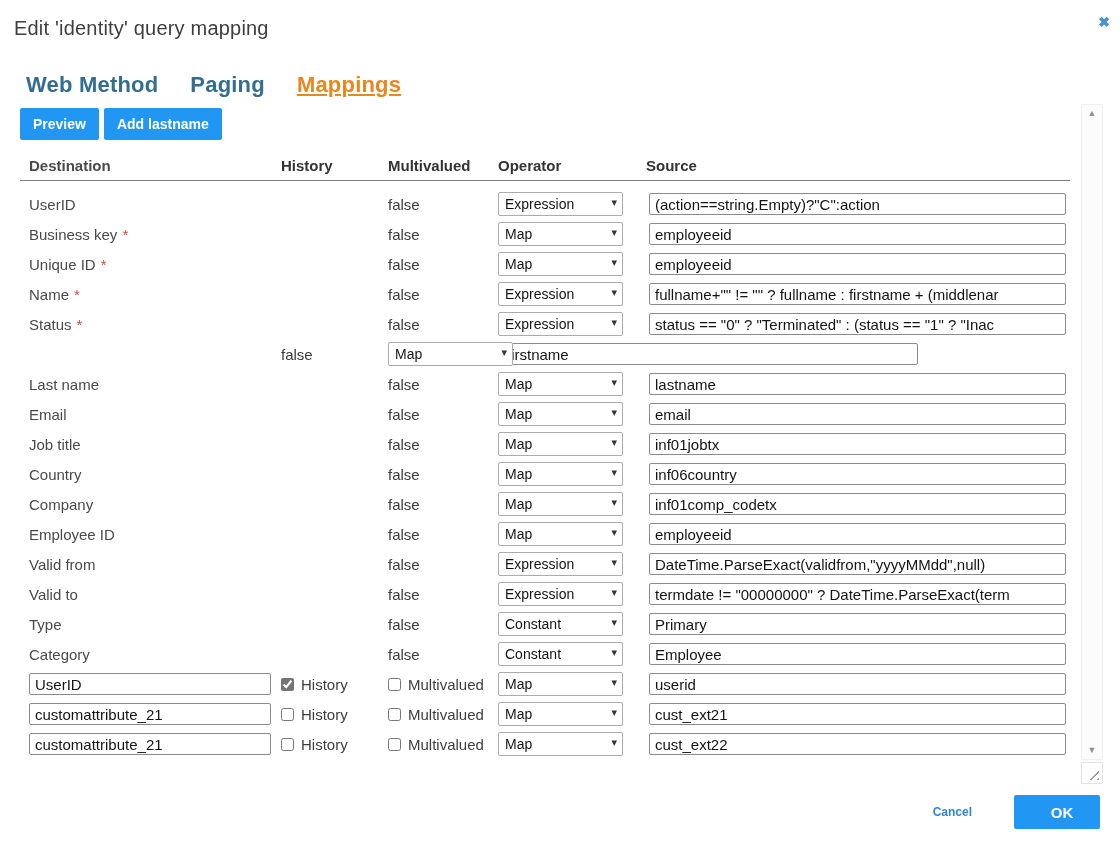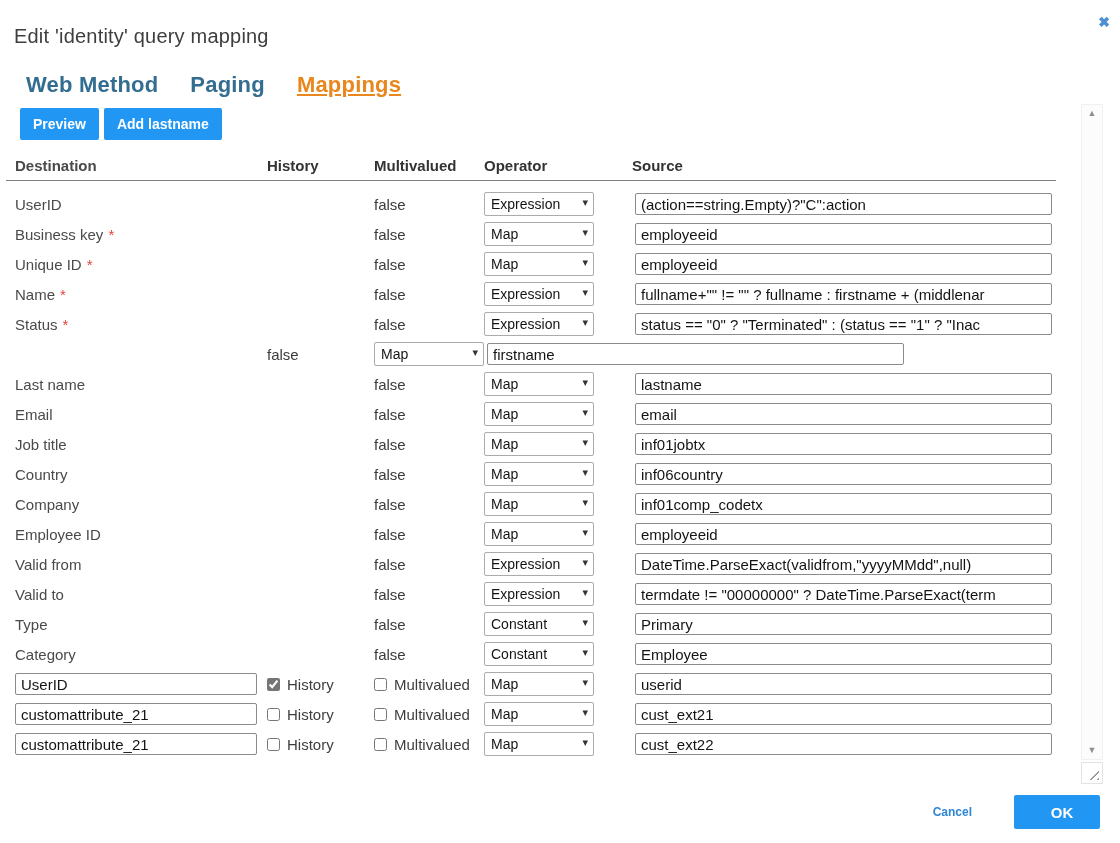--- a/index.html
+++ b/index.html
@@ -2,57 +2,57 @@
 <html><head>
 <meta charset="utf-8">
 <style>
   * { box-sizing: border-box; }
   html,body { margin:0; padding:0; }
   body {
     width:1120px; height:843px; position:relative; overflow:hidden;
     background:#ffffff; font-family:"Liberation Sans", sans-serif; color:#3d3d3d;
   }
   .dialog-title {
-    position:absolute; left:14px; top:12px;
+    position:absolute; left:14px; top:4px;
     font-size:20px; font-weight:normal; color:#3e3e3e; letter-spacing:.2px;
   }
   .close-btn {
     position:absolute; right:7px; top:13px; width:18px; height:18px;
     color:var(--close-blue,#4a90d2); font-size:14px; font-weight:bold;
     cursor:pointer; text-align:center; line-height:18px;
   }
   .tabs {
     position:absolute; left:26px; top:72px;
     display:flex; gap:32px; font-size:22px; font-weight:bold; letter-spacing:.2px;
   }
   .tab { color:var(--tab-inactive,#336e91); cursor:pointer; }
   .tab.active { color:var(--tab-active,#e8871e);text-decoration:underline; }
   .toolbar { position:absolute; left:20px; top:108px; display:flex; gap:5px; }
   .toolbar button {
     background:var(--accent,#2196f3); color:#fff; border:none; border-radius:2px;
     height:32px; padding:0 13px; font-size:14px; font-weight:bold;
     font-family:"Liberation Sans",sans-serif; cursor:pointer;
   }
-  .mapping-table { position:absolute; left:6px; top:150px; width:1050px; }
+  .mapping-table { position:absolute; left:20px; top:150px; width:1050px; }
   .grid {
     display:grid; grid-template-columns:261px 107px 110px 148px 424px;
     align-items:center;
   }
   .thead { height:31px; border-bottom:1px solid #7e7e7e; font-size:15px; font-weight:bold; color:#333; }
   .thead .c-dest { padding-left:9px; }
   .rows { padding-top:8px; }
   .row { height:30px; }
   .c-dest { padding-left:9px; font-size:15px; color:#4a4a4a; }
   .req { color:var(--required-red,#e0443b); margin-left:5px; font-size:15px; }
   .c-mv { font-size:15px; color:#3b3b3b; }
   .c-src { padding-left:3px; }
   .sel-wrap { position:relative; display:inline-block; }
   select {
     appearance:none; -webkit-appearance:none;
-    width:110px; height:24px; border:1px solid #ababab; border-radius:2px;
+    width:125px; height:24px; border:1px solid #ababab; border-radius:2px;
     background:#fff; font-size:14px; color:#141414; padding:0 18px 0 6px;
     font-family:"Liberation Sans",sans-serif;
   }
   .chev {
     position:absolute; right:6px; top:4px; font-size:11px; color:#333; pointer-events:none;
   }
   input[type=text] {
     height:22px; border:1px solid #8b8b8b; border-radius:2px; background:#fff;
     font-size:15px; color:#141414; padding:0 5px;
     font-family:"Liberation Sans",sans-serif;

